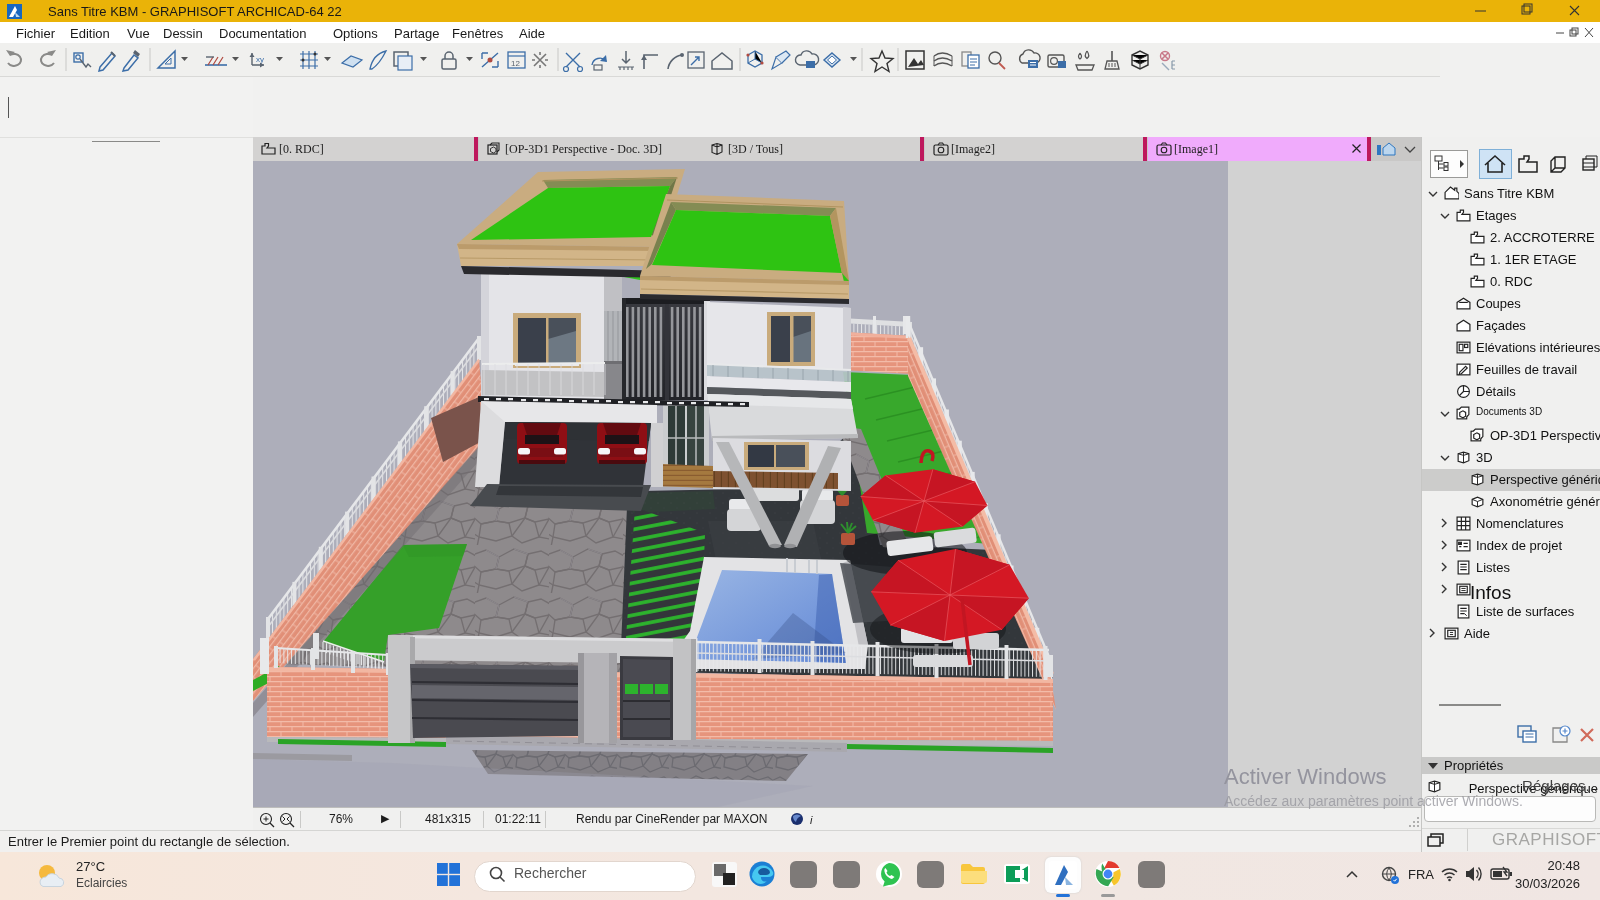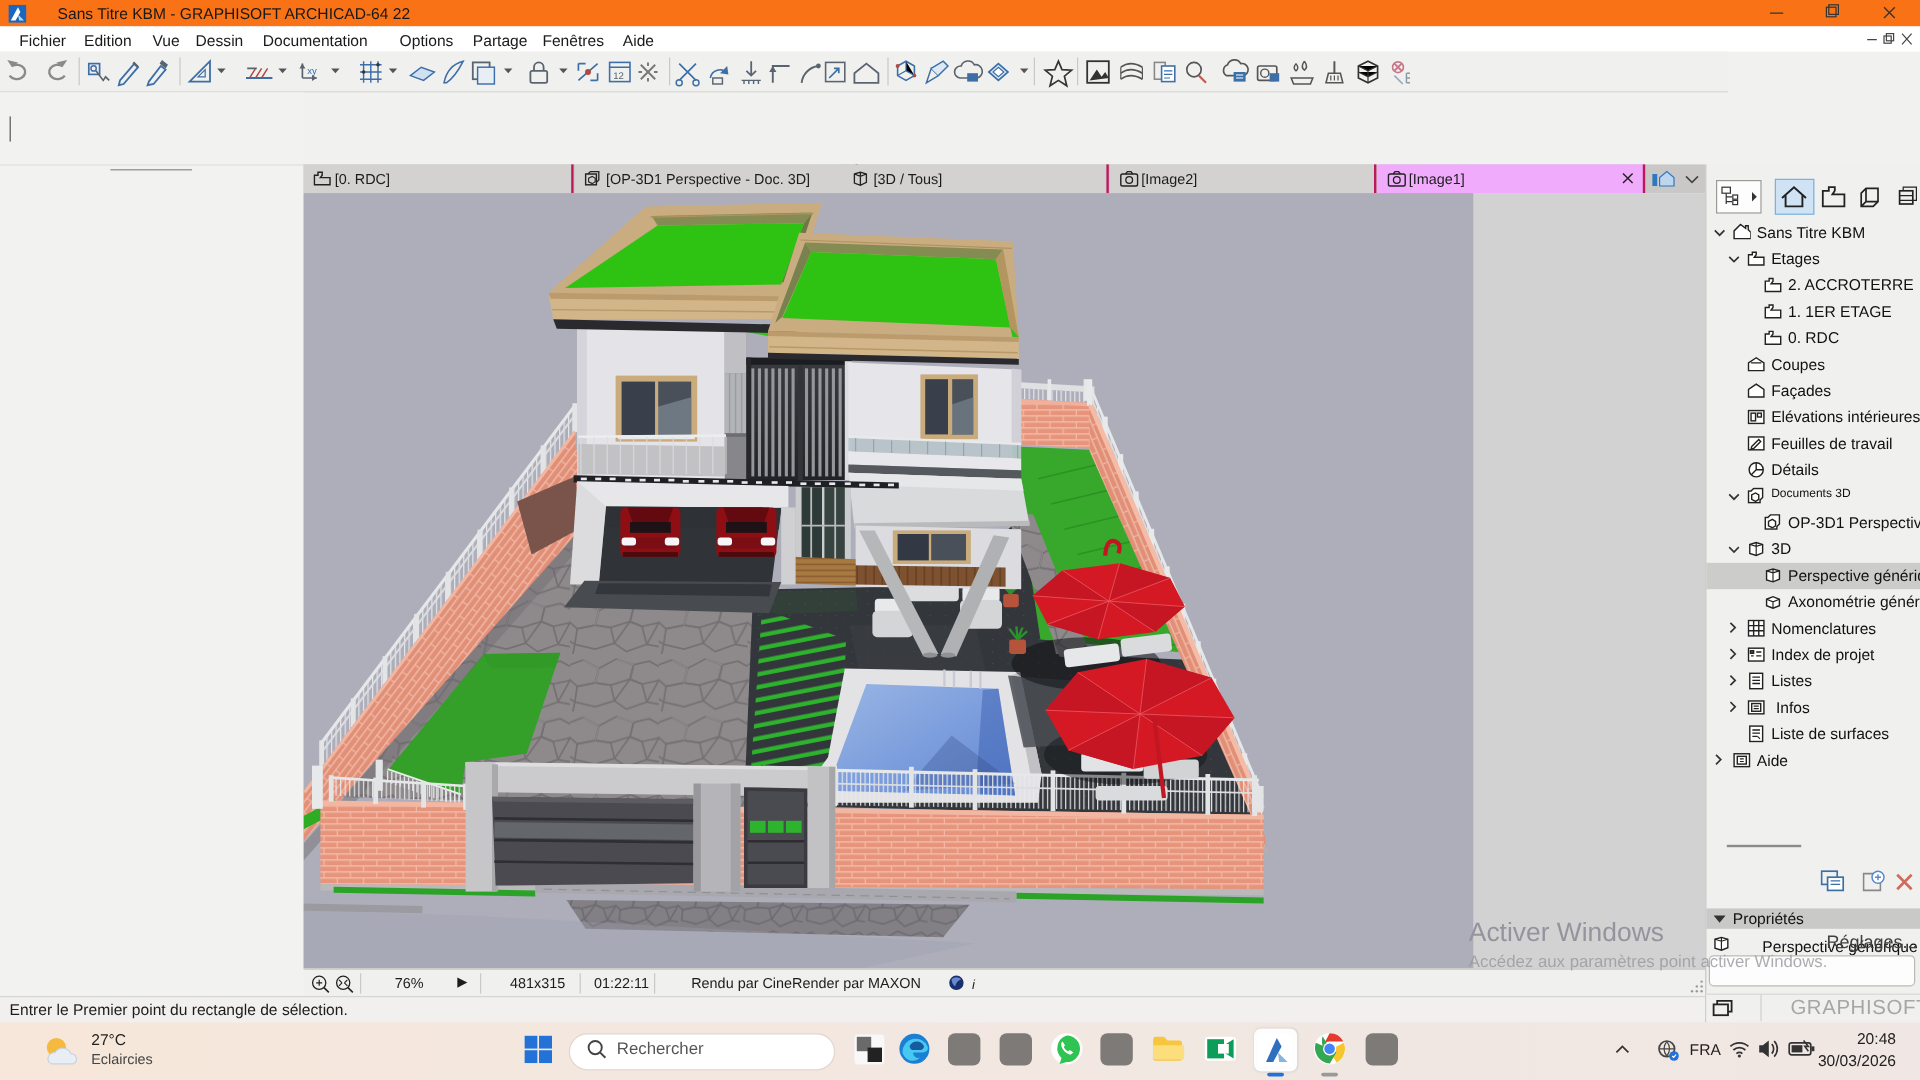--- a/index.html
+++ b/index.html
@@ -1,25 +1,25 @@
 <!DOCTYPE html>
 <html><head>
 <meta charset="utf-8">
 <style>
   * { margin:0; padding:0; box-sizing:border-box; }
   html,body { width:1600px; height:900px; overflow:hidden; font-family:"Liberation Sans", sans-serif; }
   .abs { position:absolute; }
   #app { position:relative; width:1600px; height:900px; background:#f1f1f0; }
-  #titlebar { left:0; top:0; width:1600px; height:22px; background:#f97316; }
+  #titlebar { left:0; top:0; width:1600px; height:22px; background:#eab308; }
   #menubar { left:0; top:22px; width:1600px; height:21px; background:#ffffff; }
   .menuitem { position:absolute; top:4px; font-size:13px; color:#1a1a1a; }
   #toolbar { left:0; top:43px; width:1440px; height:34px; background:#f0f0ee; border-bottom:1px solid #d9d9d7; }
   #leftpane { left:0; top:77px; width:253px; height:753px; background:#f2f2f1; }
   #tabbar { left:253px; top:137px; width:1168px; height:24px; background:#c9c8c7; }
-  .tab { position:absolute; top:0; height:24px; background:#d3d2d1; border-right:2px solid #be185d; font-size:12px; color:#1c1c1c; }
+  .tab { position:absolute; top:0; height:24px; background:#d3d2d1; border-right:4px solid #be185d; font-size:12px; color:#1c1c1c;font-family:Liberation Serif, serif; }
   .tablabel { position:absolute; left:26px; top:5px; white-space:nowrap; }
   #viewport { left:253px; top:161px; width:975px; height:646px; background:#adaeba; }
   #canvasgray { left:1228px; top:161px; width:193px; height:646px; background:#d2d2d2; }
   #canvstatus { left:253px; top:807px; width:1168px; height:23px; background:#f0f0ef; border-top:1px solid #bdbdbc; font-size:12px; color:#1c1c1c; }
   #msgbar { left:0; top:830px; width:1421px; height:22px; background:#f1f0ef; border-top:1px solid #d5d5d3; font-size:13px; color:#1c1c1c; }
   #rightpanel { left:1421px; top:137px; width:179px; height:715px; background:#f0f0ef; border-left:1px solid #c6c6c4; }
   #taskbar { left:0; top:852px; width:1600px; height:48px; background:linear-gradient(90deg,#f7e7da 0%,#f4e7df 30%,#f1e7e2 70%,#f0e6e3 100%); }
   .ssep { position:absolute; top:3px; width:1px; height:17px; background:#c9c9c7; }
   #watermark1 { left:1224px; top:764px; font-size:22px; color:#94949e; z-index:60; }
   #watermark2 { left:1224px; top:793px; font-size:14px; color:#98989f; opacity:.8; z-index:60; }
@@ -839,21 +839,21 @@
 <svg class="abs" style="left:18px;top:447px" width="8" height="10" viewBox="0 0 8 10">
         <path d="M2 1 L6 5 L2 9" fill="none" stroke="#333" stroke-width="1.4"></path>
       </svg>
 <svg class="abs" style="left:34px;top:445px" width="15" height="15" viewBox="0 0 14 14">
         <g transform="translate(0,0)" fill="none" stroke="#222" stroke-width="1.1">
           <rect x="1" y="2" width="12" height="10" fill="#fff"></rect>
           <rect x="3.5" y="4" width="7" height="6" fill="#fff"></rect>
           <path d="M5 6 h4 M5 8 h4" stroke-width="0.9"></path>
         </g>
       </svg>
-<div class="abs" style="left:58px;top:445px;font-size:13px;color:#111;white-space:nowrap">Infos</div>
+<div class="abs" style="left:48px;top:445px;font-size:19px;color:#111;white-space:nowrap">Infos</div>
 <svg class="abs" style="left:34px;top:467px" width="15" height="15" viewBox="0 0 14 14">
         <g transform="translate(0,0)" fill="none" stroke="#222" stroke-width="1.1">
           <rect x="2" y="1" width="10" height="12" fill="#fff"></rect>
           <path d="M4 4 h6 M4 6.5 h6 M4 9 h4"></path>
           <path d="M8 9 l2 2" stroke-width="0.9"></path>
         </g>
       </svg>
 <div class="abs" style="left:54px;top:467px;font-size:13px;color:#111;white-space:nowrap">Liste de surfaces</div>
 <svg class="abs" style="left:6px;top:491px" width="8" height="10" viewBox="0 0 8 10">
         <path d="M2 1 L6 5 L2 9" fill="none" stroke="#333" stroke-width="1.4"></path>

